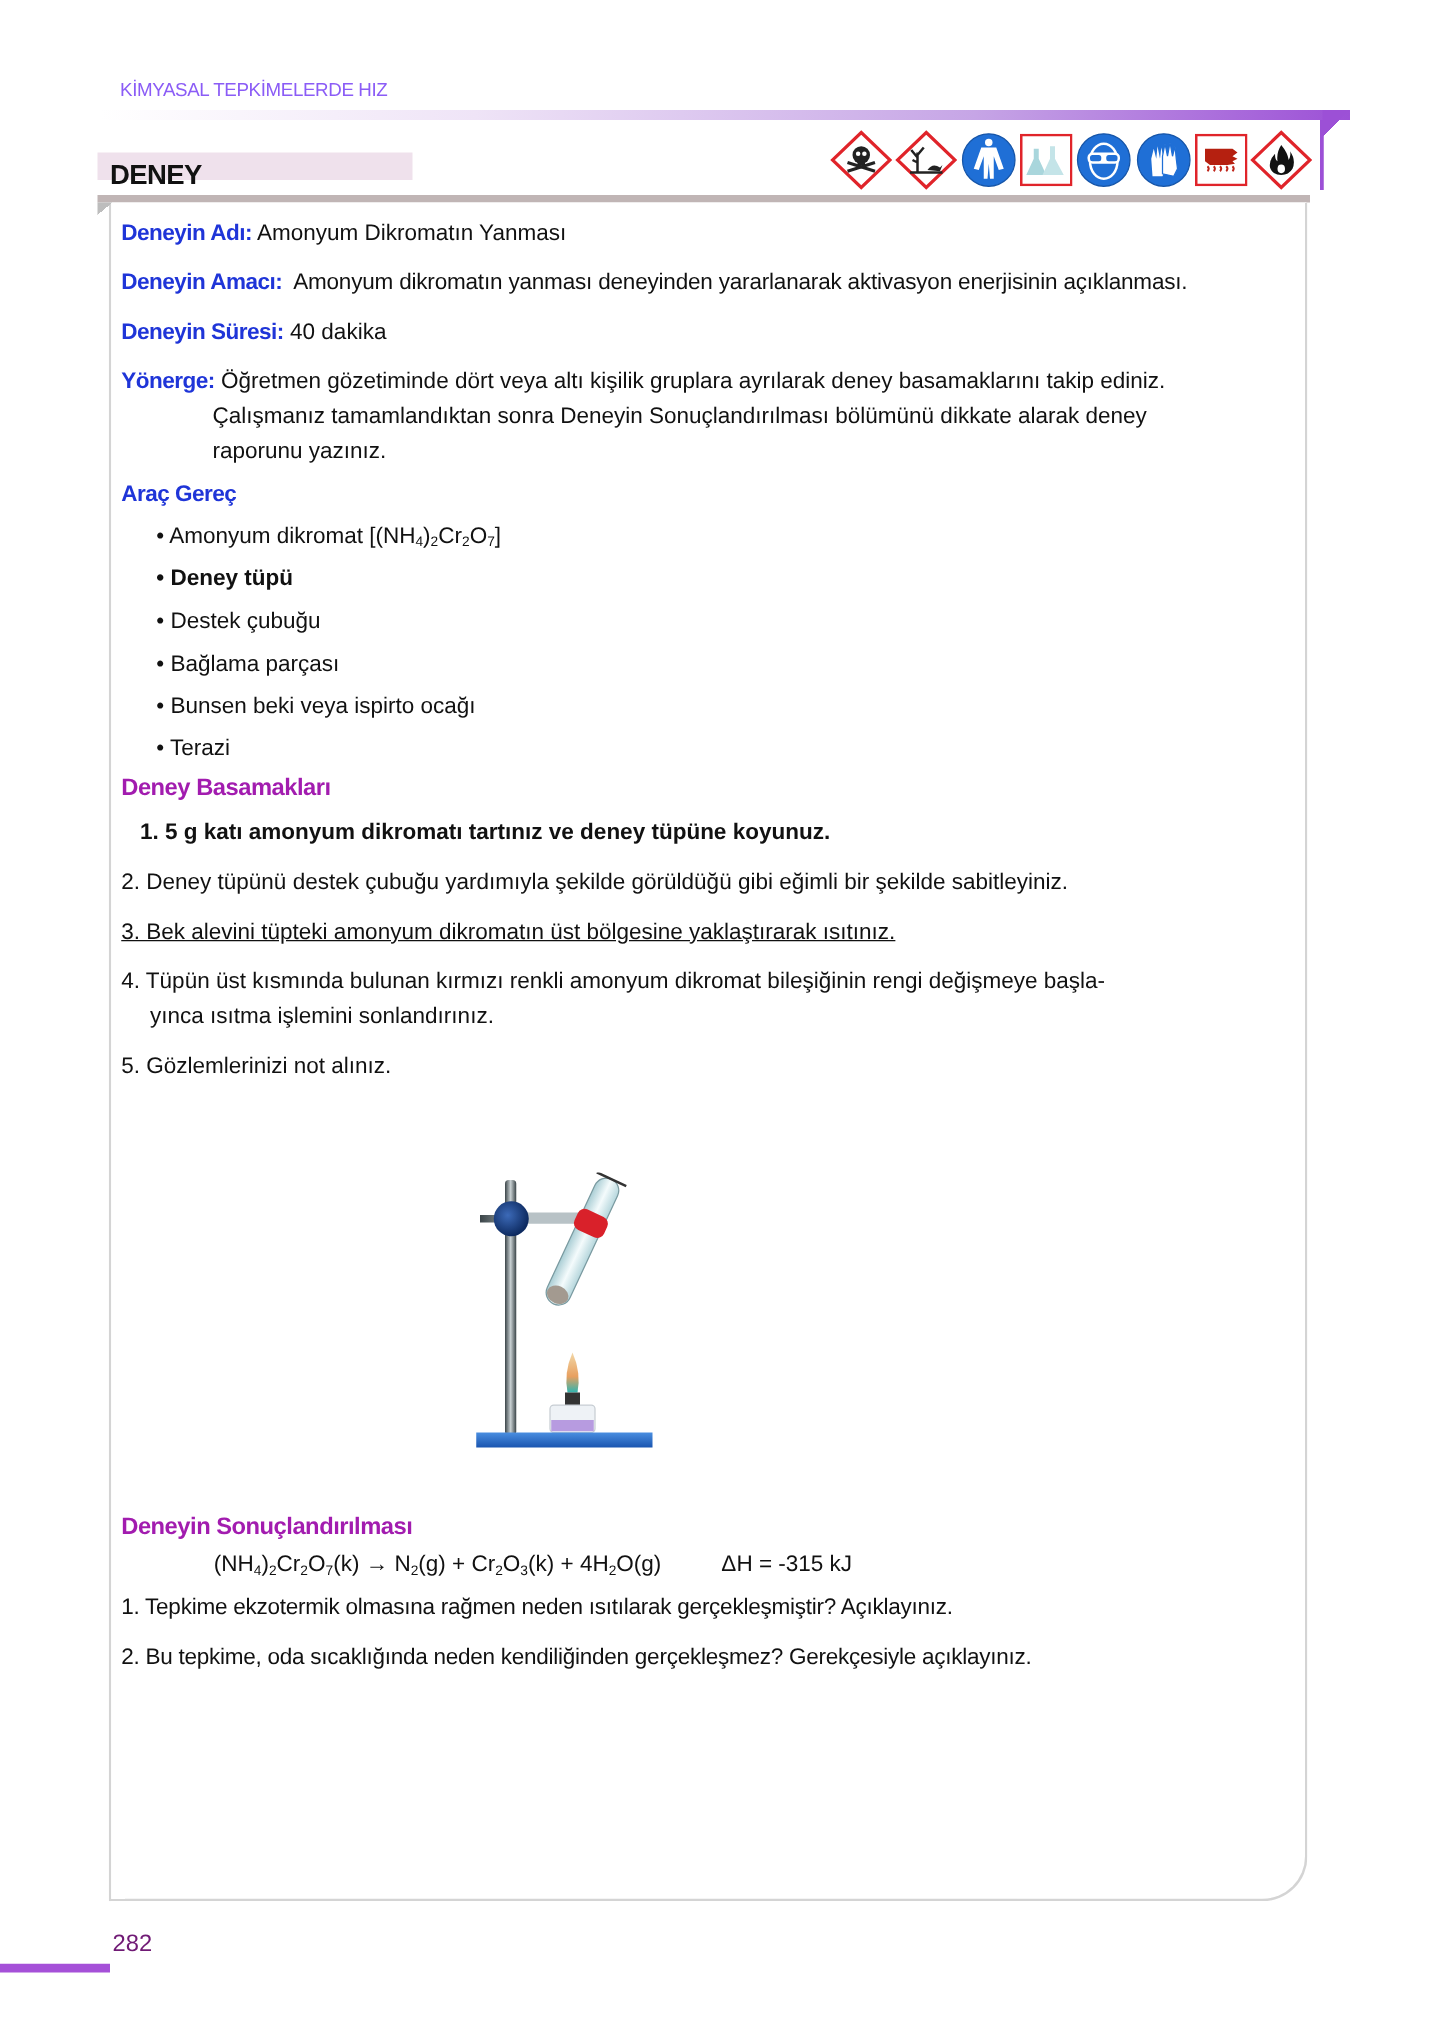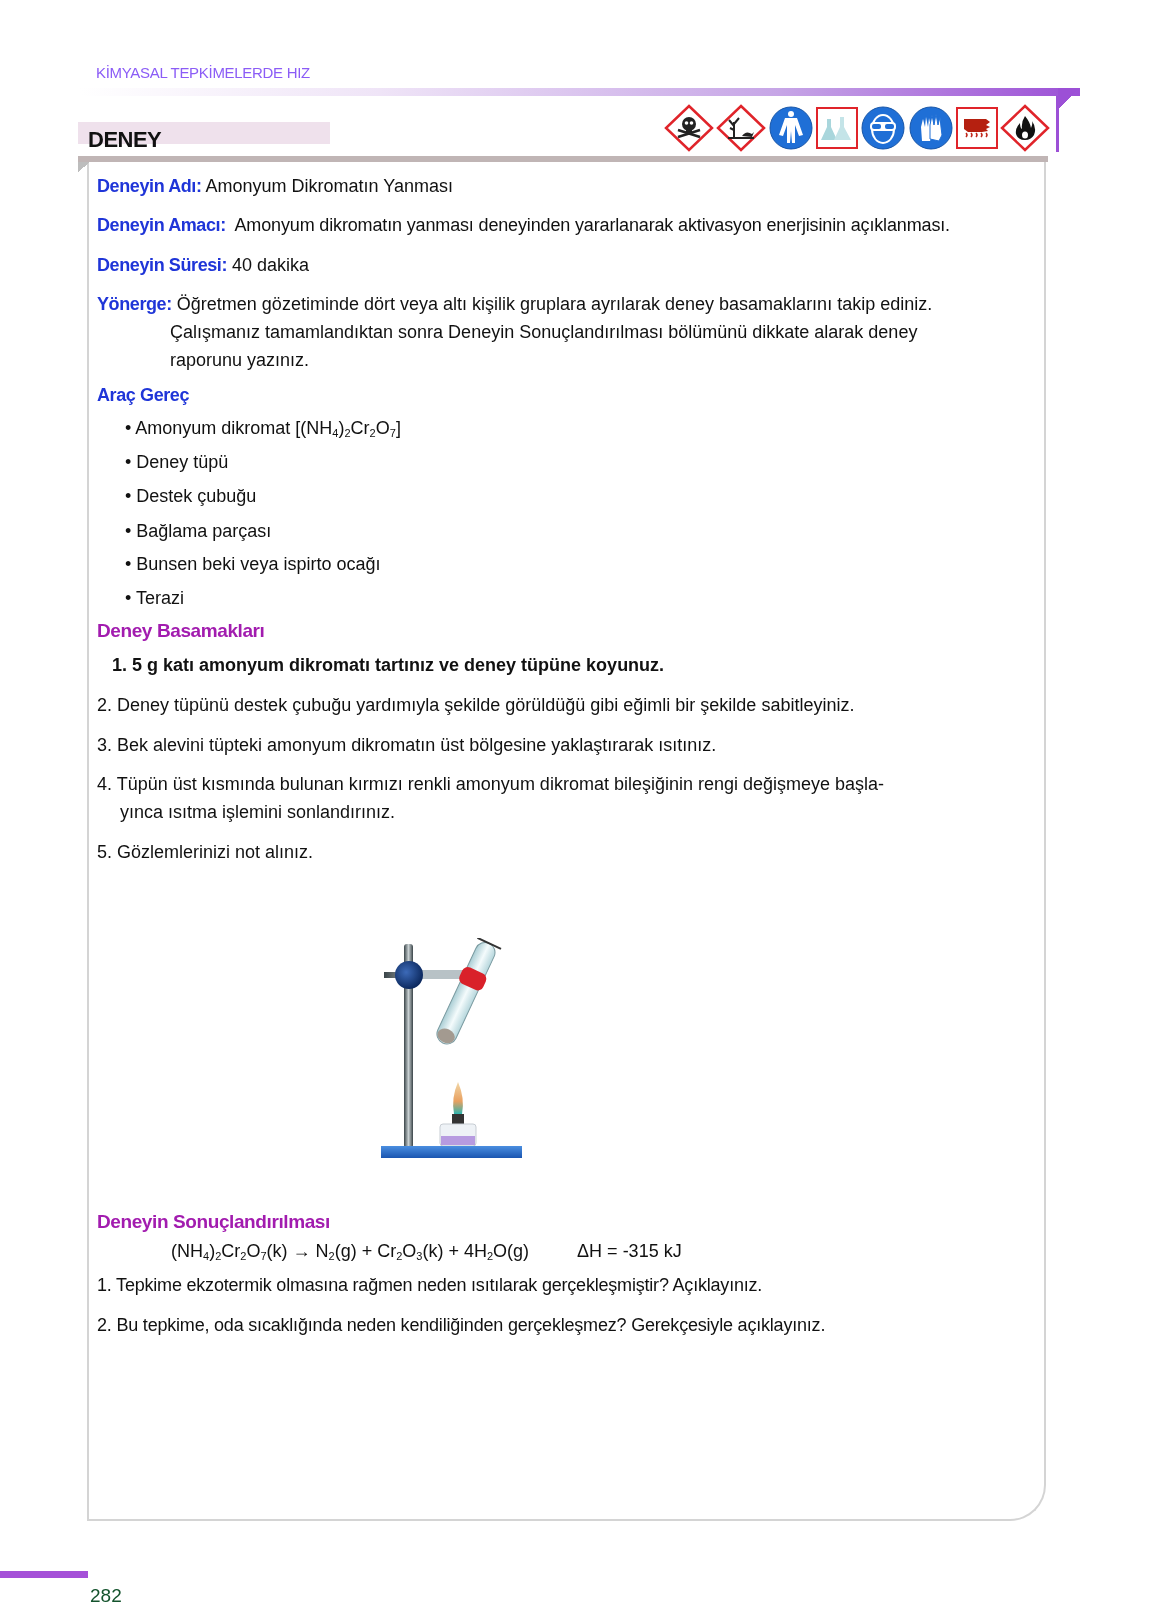--- a/index.html
+++ b/index.html
@@ -20,21 +20,21 @@
           border-left: 2px solid #d4d4d4; border-right: 2px solid #d4d4d4; border-bottom: 2px solid #d4d4d4;
           border-bottom-right-radius: 36px; background: #fff; }
   .icons { position: absolute; left: 664px; top: 104px; height: 48px; display: flex; align-items: center; gap: 2px; }
   .icons svg { display: block; }
 
   .t { position: absolute; font-size: 18px; line-height: 24px; white-space: nowrap; }
   .lbl { color: #1f35d8; font-weight: bold; letter-spacing: -0.4px; }
   .sec { color: #a21caf; font-weight: bold; font-size: 19px; letter-spacing: -0.4px; }
   sub { font-size: 11px; vertical-align: -3px; line-height: 0; }
   .footer-bar { position: absolute; left: 0; top: 1571px; width: 88px; height: 7px; background: #a550d8; }
-  .page-no { position: absolute; left: 90px; top: 1545px; font-size: 19px; color: #14532d; margin-top: 40px; }
+  .page-no { position: absolute; left: 90px; top: 1545px; font-size: 19px; color: #701a75; }
 </style>
 </head>
 <body>
 
 <div class="chapter">KİMYASAL TEPKİMELERDE HIZ</div>
 <div class="top-rule"></div>
 <div class="top-rule-corner"></div>
 <div class="right-vbar"></div>
 
 <div class="deney-tab">
@@ -112,30 +112,30 @@
   <span class="lbl">Yönerge:</span>
   <span>Öğretmen gözetiminde dört veya altı kişilik gruplara ayrılarak deney basamaklarını takip ediniz.</span>
 </div>
 <div class="t" style="left:170px; top:320px;">Çalışmanız tamamlandıktan sonra Deneyin Sonuçlandırılması bölümünü dikkate alarak deney</div>
 <div class="t" style="left:170px; top:348px;">raporunu yazınız.</div>
 
 <div class="t lbl" style="left:97px; top:383px;">Araç Gereç</div>
 <div class="t" style="left:125px; top:416px;">
   <span>• Amonyum dikromat [(NH</span><sub>4</sub><span>)</span><sub>2</sub><span>Cr</span><sub>2</sub><span>O</span><sub>7</sub><span>]</span>
 </div>
-<div class="t" style="left:125px; top:450px;">• Deney tüpü</div>
+<div class="t" style="left:125px; top:450px;font-weight:bold;">• Deney tüpü</div>
 <div class="t" style="left:125px; top:484px;">• Destek çubuğu</div>
 <div class="t" style="left:125px; top:519px;">• Bağlama parçası</div>
 <div class="t" style="left:125px; top:552px;">• Bunsen beki veya ispirto ocağı</div>
 <div class="t" style="left:125px; top:586px;">• Terazi</div>
 
 <div class="t sec" style="left:97px; top:619px;">Deney Basamakları</div>
 <div class="t" style="left:112px; top:653px;font-weight:bold;">1. 5 g katı amonyum dikromatı tartınız ve deney tüpüne koyunuz.</div>
 <div class="t" style="left:97px; top:693px;">2. Deney tüpünü destek çubuğu yardımıyla şekilde görüldüğü gibi eğimli bir şekilde sabitleyiniz.</div>
-<div class="t" style="left:97px; top:733px;">3. Bek alevini tüpteki amonyum dikromatın üst bölgesine yaklaştırarak ısıtınız.</div>
+<div class="t" style="left:97px; top:733px;text-decoration:underline;">3. Bek alevini tüpteki amonyum dikromatın üst bölgesine yaklaştırarak ısıtınız.</div>
 <div class="t" style="left:97px; top:772px;">4. Tüpün üst kısmında bulunan kırmızı renkli amonyum dikromat bileşiğinin rengi değişmeye başla-</div>
 <div class="t" style="left:120px; top:800px;">yınca ısıtma işlemini sonlandırınız.</div>
 <div class="t" style="left:97px; top:840px;">5. Gözlemlerinizi not alınız.</div>
 
 <svg style="position:absolute; left:376px; top:938px;" width="156" height="224" viewBox="0 0 156 224">
   <defs>
     <linearGradient id="rodG" x1="0" x2="1">
         <stop offset="0" stop-color="#3a4448"></stop>
         <stop offset="0.5" stop-color="#c8d0d2"></stop>
         <stop offset="1" stop-color="#3a4448"></stop>

